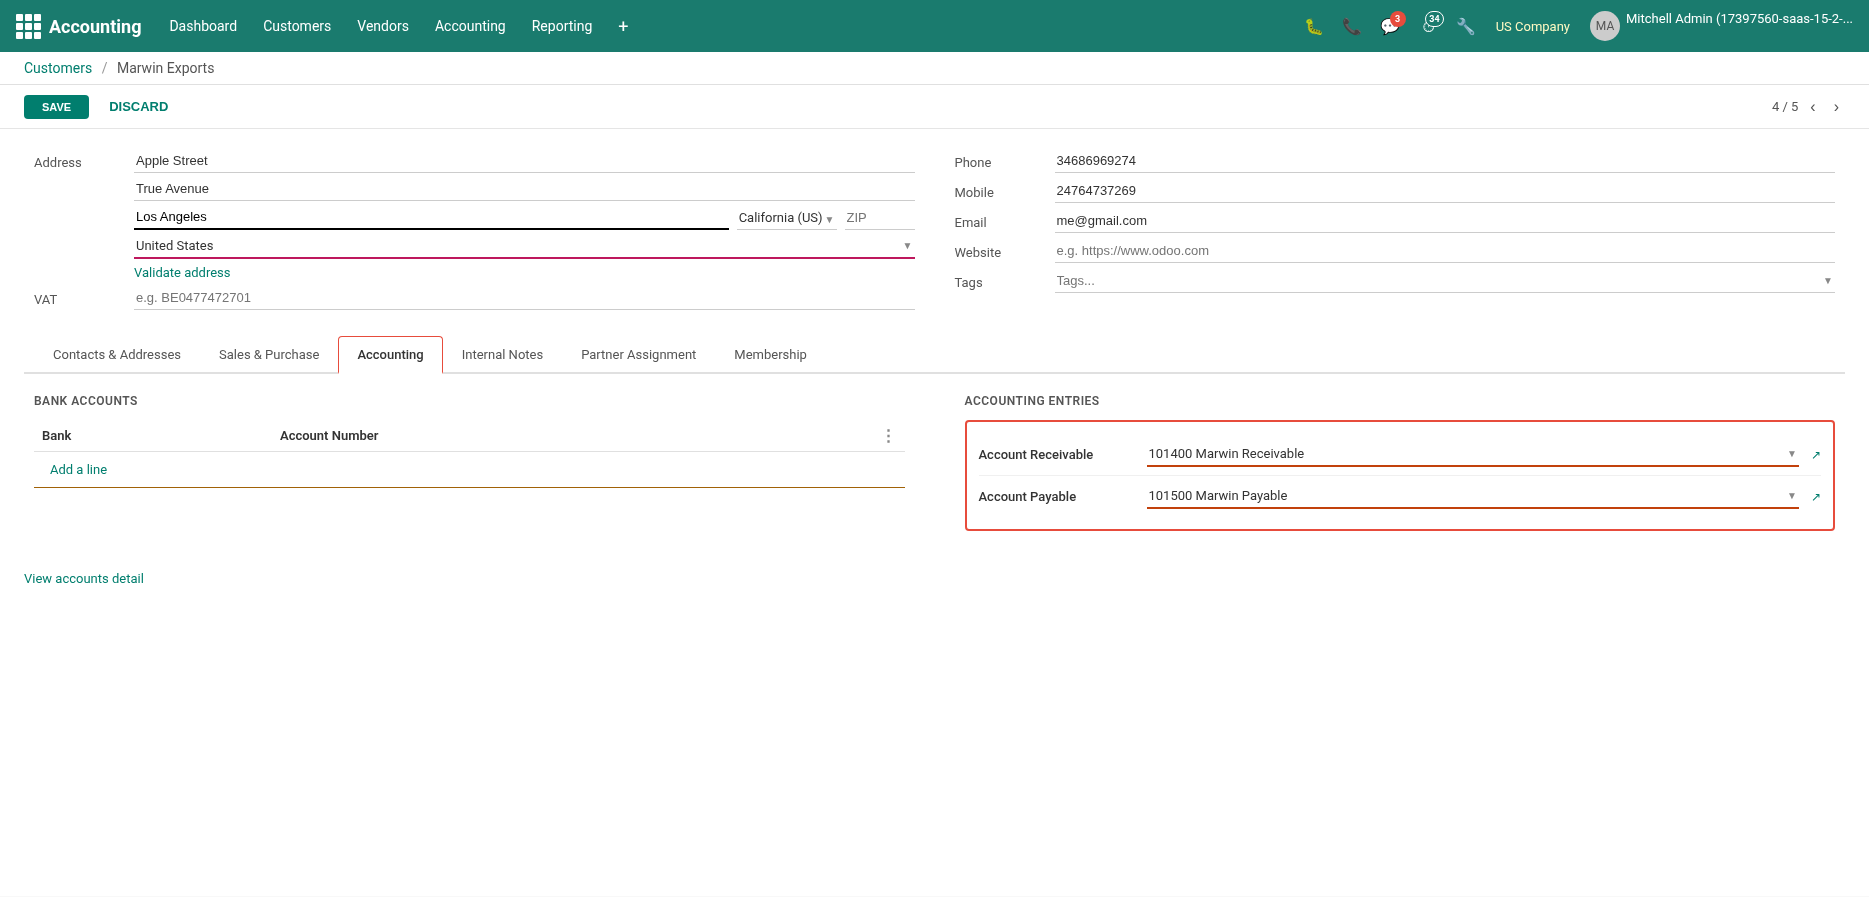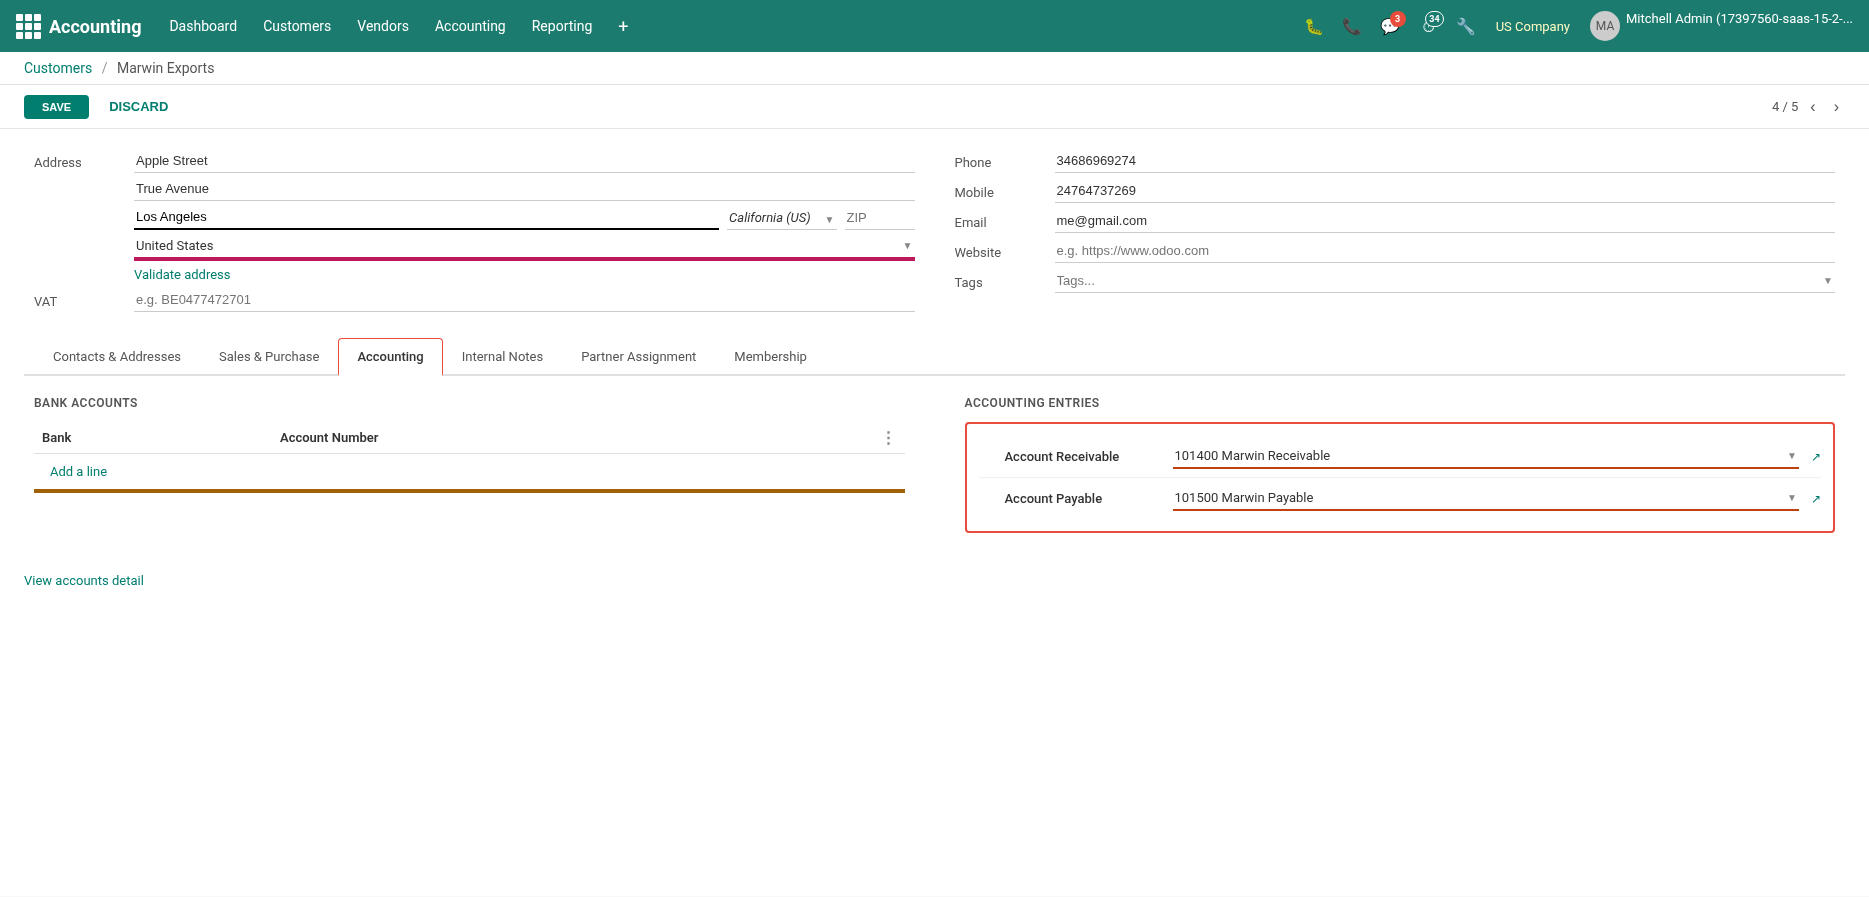--- a/index.html
+++ b/index.html
@@ -226,36 +226,35 @@
       font-size: 13px;
       outline: none;
     }
     .state-select {
       display: flex;
       align-items: flex-end;
       border-bottom: 1px solid #ccc;
       padding: 4px 2px;
       font-size: 13px;
       cursor: pointer;
-      gap: 14px;
-      font-style: italic;
+      gap: 2px;
     }
     .zip-input {
       width: 70px;
       border: none;
       border-bottom: 1px solid #ccc;
       padding: 4px 2px;
       font-size: 13px;
       outline: none;
       color: #aaa;
     }
     .country-select {
       display: flex;
       align-items: center;
-      border-bottom: 4px solid #be185d;
+      border-bottom: 2px solid #be185d;
       padding: 4px 2px;
       font-size: 13px;
       cursor: pointer;
       gap: 18px;
       margin-top: 4px;
       width: 100%;
     }
     .validate-link {
       color: #017e6e;
       font-size: 13px;
@@ -313,21 +312,21 @@
     .bank-table th {
       text-align: left;
       font-weight: 600;
       font-size: 13px;
       padding: 6px 8px;
       border-bottom: 1px solid #e0e0e0;
       color: #333;
     }
     .bank-table td {
       padding: 6px 8px;
-      border-bottom: 4px solid #a16207;
+      border-bottom: 1px solid #a16207;
       font-size: 13px;
     }
     .three-dots {
       color: #888;
       font-size: 16px;
       cursor: pointer;
     }
     .add-line-link {
       color: #017e6e;
       font-size: 13px;
@@ -350,21 +349,20 @@
       border-bottom: 1px solid #f0f0f0;
       gap: 8px;
     }
     .entry-row:last-child { border-bottom: none; }
     .entry-label {
       width: 160px;
       font-size: 13px;
       color: #333;
       font-weight: 500;
       flex-shrink: 0;
-      margin-left: 26px;
     }
     .entry-field {
       flex: 1;
       display: flex;
       align-items: center;
       border-bottom: 2px solid #c2410c;
       padding: 4px 2px;
       gap: 4px;
     }
     .entry-field-text {

